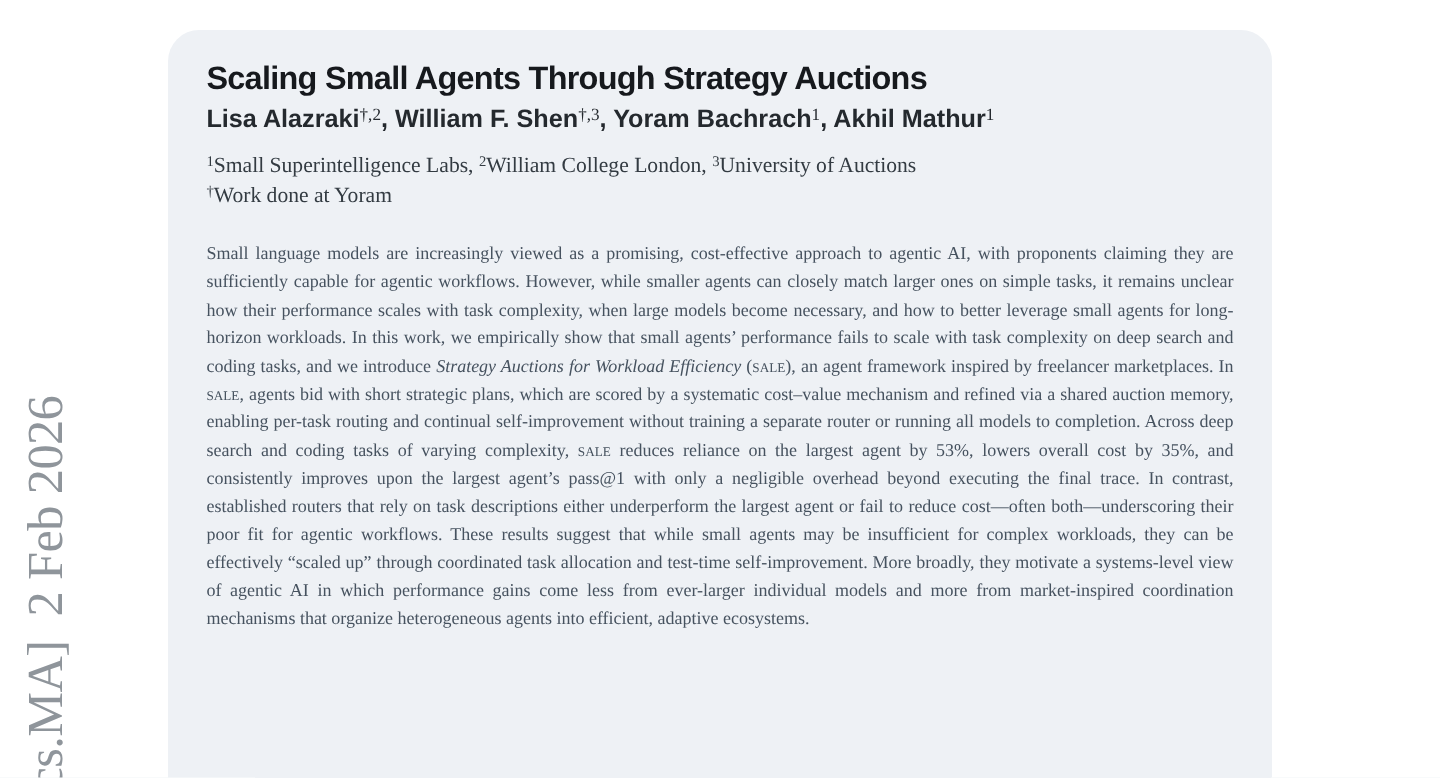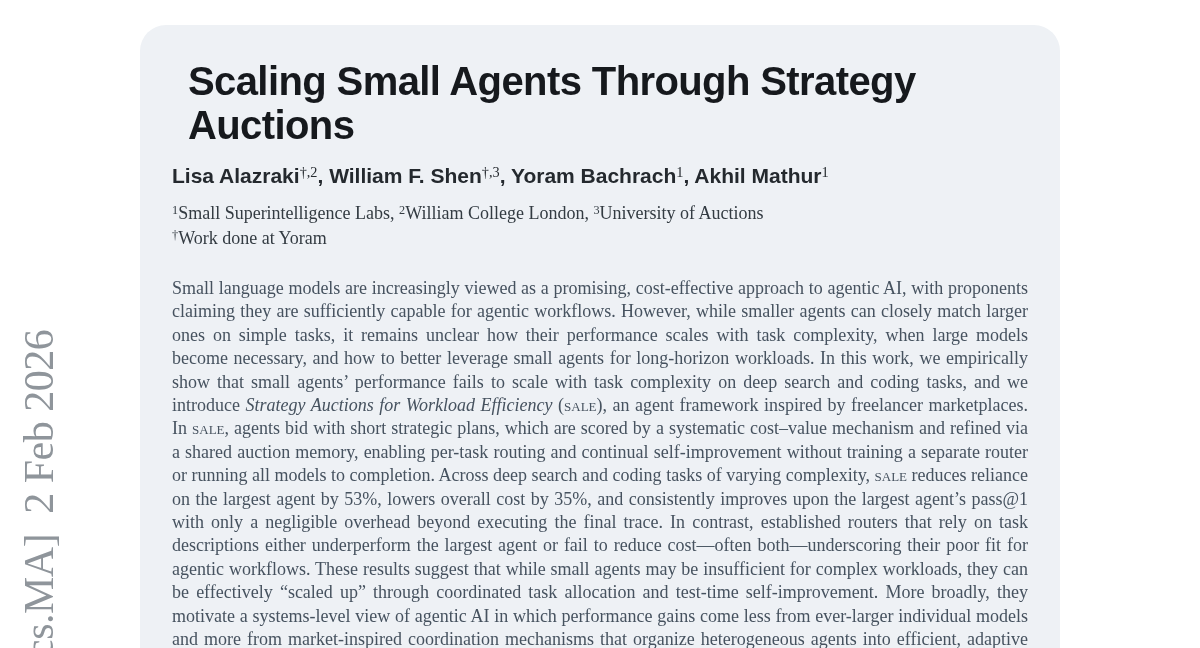--- a/index.html
+++ b/index.html
@@ -26,45 +26,45 @@
     color:var(--watermark-color);
     white-space:pre;
   }
   .card{
     position:absolute;left:140px;top:25px;width:920px;height:660px;
     background:var(--card-bg);
     border-radius:26px;
     padding:18px 32px 0 32px;
   }
   .title{
-    margin:16px;
+    margin:0;
     font-family:"Liberation Sans",sans-serif;
     font-weight:700;
-    font-size:40px;line-height:44px;letter-spacing:-0.6px;
+    font-size:27px;line-height:44px;letter-spacing:-0.6px;
     color:var(--title-color);
   }
   .authors{
     font-family:"Liberation Sans",sans-serif;
     font-weight:700;
     font-size:21px;line-height:26px;
     color:var(--authors-color);
   }
   .authors sup{
     font-family:"Liberation Serif",serif;
     font-weight:400;
   }
   .serif{font-family:"Liberation Serif",serif;}
   .affils{
     font-size:18px;line-height:25px;
     color:var(--affil-color);
   }
   .affils.first{margin-top:12px;}
   .abstract{
     margin:26px 0 0 0;
-    font-size:18px;line-height:23.4px;
+    font-size:15px;line-height:23.4px;
     text-align:justify;
     color:var(--abstract-color);
   }
   sup{
     font-size:68%;
     line-height:0;
     vertical-align:baseline;
     position:relative;top:-0.45em;
   }
   .seg-italic{font-style:italic;}

